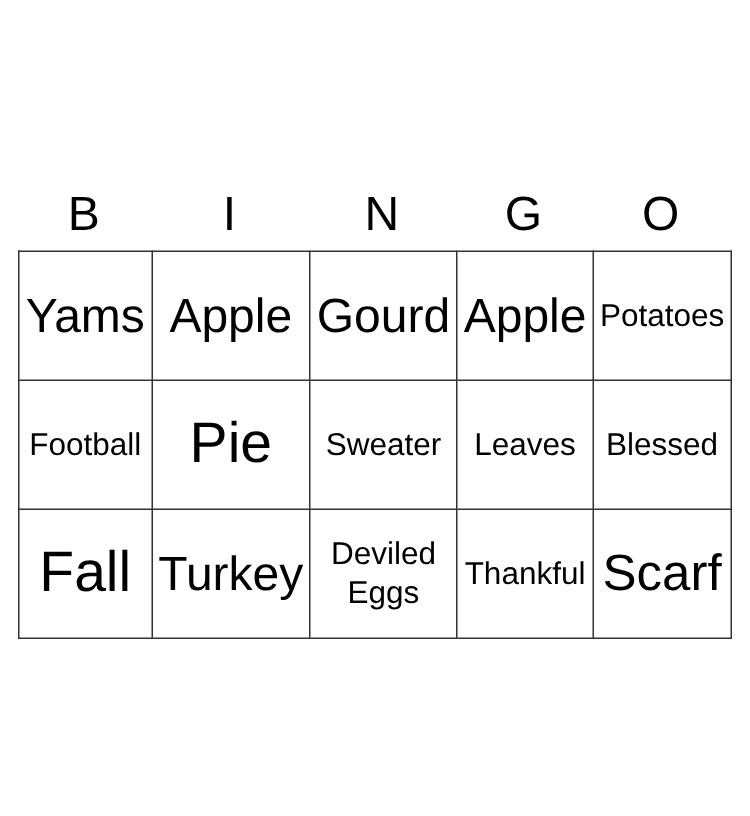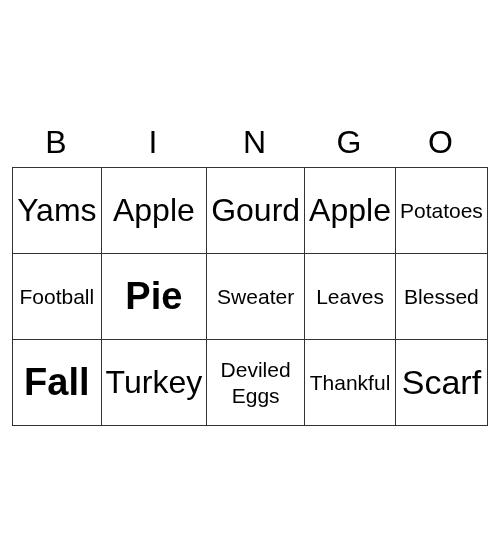--- a/index.html
+++ b/index.html
@@ -27,21 +27,21 @@
       height: 86px;
       padding: 4px;
     }
     .cell-text {
       display: block;
       line-height: 1.2;
     }
     .size-normal { font-size: 21px; }
     .size-large  { font-size: 32px; font-weight: normal; }
     .size-xlarge { font-size: 34px; font-weight: normal; }
-    .size-xxlarge{ font-size: 38px; font-weight: bold; }
+    .size-xxlarge{ font-size: 38px; font-weight: normal; }
   </style>
 </head>
 <body>
 
 <div style="display:flex; flex-direction:column; align-items:center;">
   <div class="bingo-header">
   </div>
   <table>
     <thead>
       <tr>

